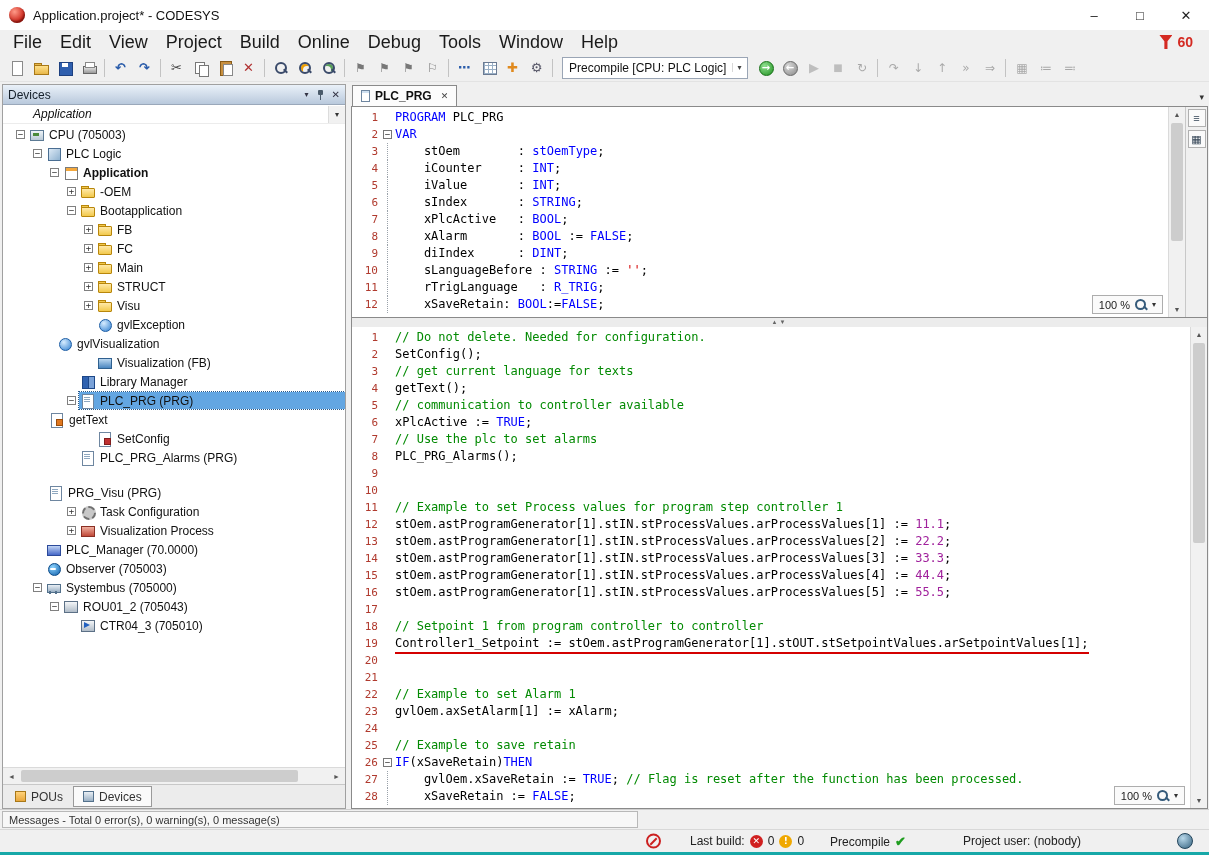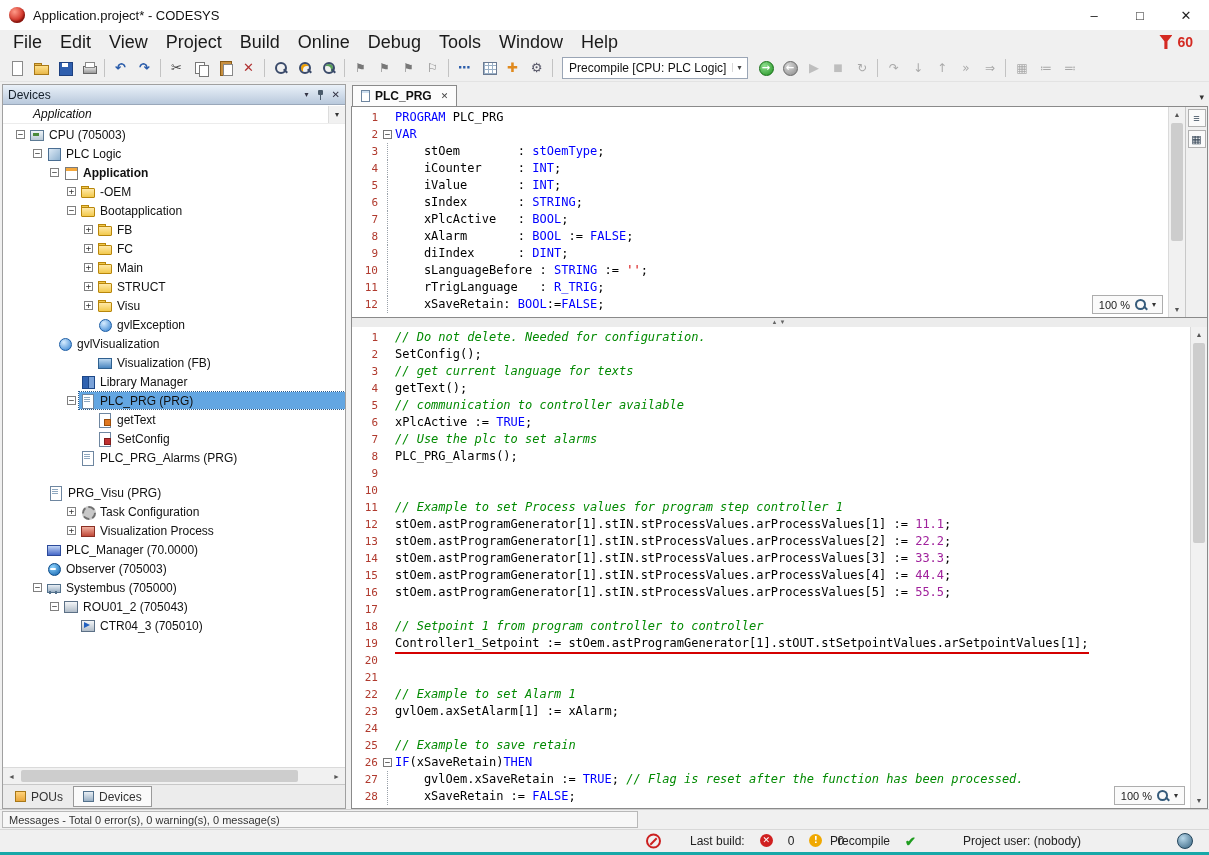--- a/index.html
+++ b/index.html
@@ -140,21 +140,21 @@
   .pane.impl{flex:1;border-top:none}
   .code{flex:1;overflow:hidden;padding-top:2px;font-family:"DejaVu Sans Mono",monospace;font-size:12px}
   .crow{height:17px;display:flex;align-items:center}
   .lnum{width:30px;flex:none;text-align:right;padding-right:4px;color:#b03a2e;font-size:11px}
   .lfold{width:13px;flex:none;position:relative;height:17px}
   .fbox{position:absolute;left:1px;top:4px;width:9px;height:9px;border:1px solid #777;background:#fff;font:9px/7px "DejaVu Sans Mono",monospace;text-align:center;color:#333}
   .lfold.fline::before{content:'';position:absolute;left:5px;top:0;bottom:0;border-left:1px dotted #9aa2aa}
   .lcode{white-space:pre;color:#000;align-self:flex-start;line-height:17px}
   .lcode.errline{border-bottom:2px solid #d40000}
   .kw{color:#0000ff}
-  .cmt{color:#028a02;font-style:italic}
+  .cmt{color:#028a02;}
   .num{color:#a0219c}
   .str{color:#d40000}
   .vscroll{width:17px;flex:none;position:relative;background:#f1f1f1;border-left:1px solid #dadada}
   .sba{height:15px;text-align:center;font-size:7px;line-height:15px;color:#555}
   .sba.bottom{position:absolute;bottom:0;left:0;right:0}
   .vthumb{position:absolute;left:2px;right:2px;background:#cdcdcd;border-radius:2px}
   .decl .vthumb{top:16px;height:118px}
   .impl .vthumb{top:16px;height:200px}
   .side-col{width:22px;flex:none;background:#f0f0f0;border-left:1px solid #c8c8c8;display:flex;flex-direction:column;align-items:center;padding-top:2px;gap:3px}
   .side-btn{width:18px;height:18px;border:1px solid #b0b0b0;background:#fafafa;font-size:11px;line-height:16px;text-align:center;color:#345}
@@ -164,21 +164,21 @@
   .impl .zoom{right:22px}
   .mag{width:12px;height:12px;position:relative;display:inline-block}
   .mag::before{content:'';position:absolute;left:0;top:0;width:7px;height:7px;border:2px solid #345a7a;border-radius:50%}
   .mag::after{content:'';position:absolute;left:8px;top:8px;width:5px;height:2px;background:#345a7a;transform:rotate(45deg)}
   .zoom-dd{font-size:8px;color:#333}
 
   
   .msgbar{height:20px;flex:none;background:#f0f0f0;display:flex;align-items:center;border-top:1px solid #cfcfcf}
   .msgbox{margin-left:2px;width:636px;height:17px;border:1px solid #b8b8b8;background:#f7f7f7;font-size:11px;color:#333;display:flex;align-items:center;padding:0 6px}
   .statusbar{height:26px;flex:none;background:#f0f0f0;border-top:1px solid #d8d8d8;border-bottom:3px solid #17a8a8;position:relative;font-size:12px;color:#222}
-  .sb-item{position:absolute;top:50%;transform:translateY(-50%);display:flex;align-items:flex-start;gap:15px;white-space:nowrap}
+  .sb-item{position:absolute;top:50%;transform:translateY(-50%);display:flex;align-items:center;gap:5px;white-space:nowrap}
   .offline{left:646px;width:15px;height:15px;border:2px solid #cc2020;border-radius:50%}
   .offline::after{content:'';position:absolute;left:1px;top:4.5px;width:9px;height:2px;background:#cc2020;transform:rotate(-45deg)}
   .badge{width:13px;height:13px;border-radius:50%;color:#fff;font:bold 9px/13px "DejaVu Sans",sans-serif;text-align:center;flex:none}
   .badge.err{background:#d02020}
   .badge.warn{background:#f0a800}
   .check{color:#1f9d1f;font-weight:bold;font-size:13px}
   .globe{right:16px;width:16px;height:16px;border-radius:50%;background:radial-gradient(circle at 35% 30%,#b8d8ea,#35627f);border:1px solid #23455c}
 </style>
 </head>
 <body>
@@ -490,21 +490,21 @@
                 <span class="tlabel">Library Manager</span>
               </span>
             </div>
             <div class="trow" style="padding-left: 64px;">
               <span class="exp">−</span>
               <span class="rc sel">
                 <span class="ti ti-pou"></span>
                 <span class="tlabel">PLC_PRG (PRG)</span>
               </span>
             </div>
-            <div class="trow" style="padding-left: 81px; align-items: center;">
+            <div class="trow" style="padding-left: 33px; align-items: center;">
               <span class="exp none"></span>
               <span class="rc">
                 <span class="ti ti-method-get"></span>
                 <span class="tlabel">getText</span>
               </span>
             </div>
             <div class="trow" style="padding-left: 81px;">
               <span class="exp none"></span>
               <span class="rc">
                 <span class="ti ti-method-set"></span>

